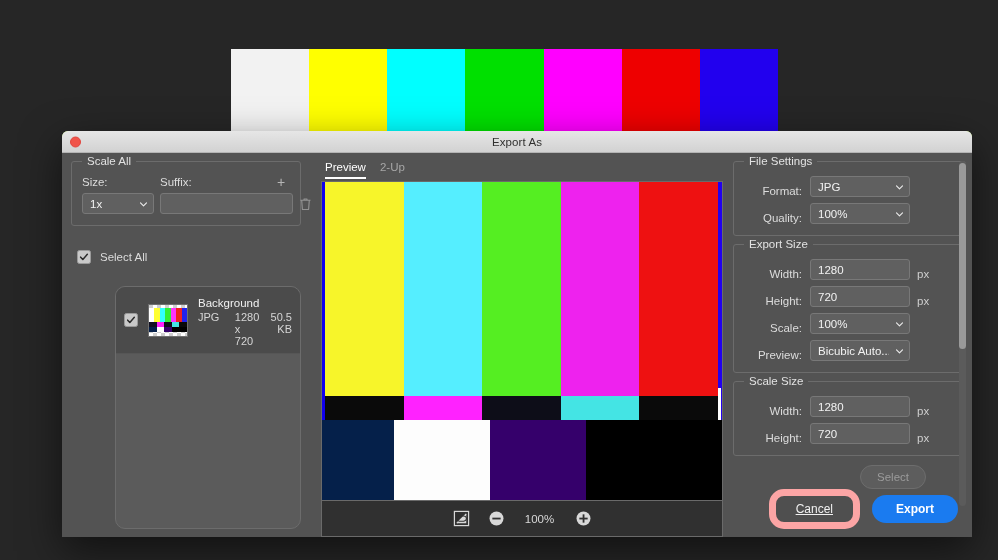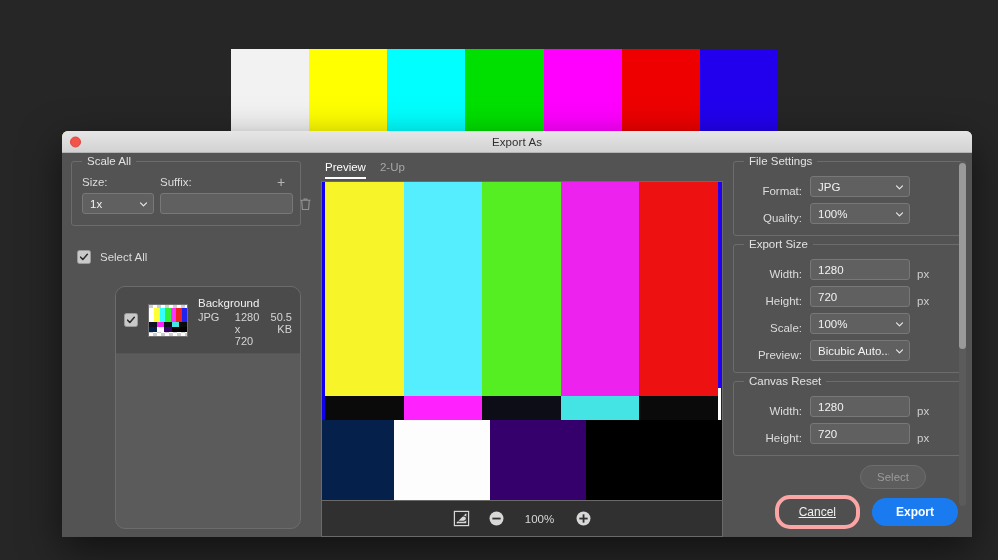--- a/index.html
+++ b/index.html
@@ -294,21 +294,21 @@
   }
   .btn {
     font-family: "Liberation Sans", sans-serif;
     font-size: 12px;
     border-radius: 15px;
     padding: 6px 20px;
     border: none;
   }
   #cancel-btn {
     background: #4f4f4f;
-    border: 4px solid #fca5a5;
+    border: 7px solid #fca5a5;
     color: #f0f0f0;
     text-decoration: underline;
   }
   #export-btn {
     background: #1a7bf0;
     color: #ffffff;
     font-weight: bold;
     padding: 7px 24px;
   }
 </style>
@@ -530,21 +530,21 @@
           <span class="r-field sel-wrap">
             <select class="sel" id="img-resample"><option value="Bicubic Auto...">Bicubic Auto...</option><option value="Bilinear">Bilinear</option><option value="Nearest Neighbor">Nearest Neighbor</option></select>
             <svg class="chev" viewBox="0 0 12 12">
               <path d="M2 4.5 L6 8.5 L10 4.5" fill="none" stroke="#e8e8e8" stroke-width="1.6" stroke-linecap="round" stroke-linejoin="round"></path>
             </svg>
           </span>
         </div>
       </div>
 
       <div class="group">
-        <div class="legend">Canvas Reset</div>
+        <div class="legend">Scale Size</div>
 
         <div class="r-row">
           <span class="r-label">Width:</span>
           <span class="r-field">
             <input class="txt" id="cv-w" type="text" value="1280" style="">
           </span>
           <span class="r-unit">px</span>
         </div>
 
         <div class="r-row">

